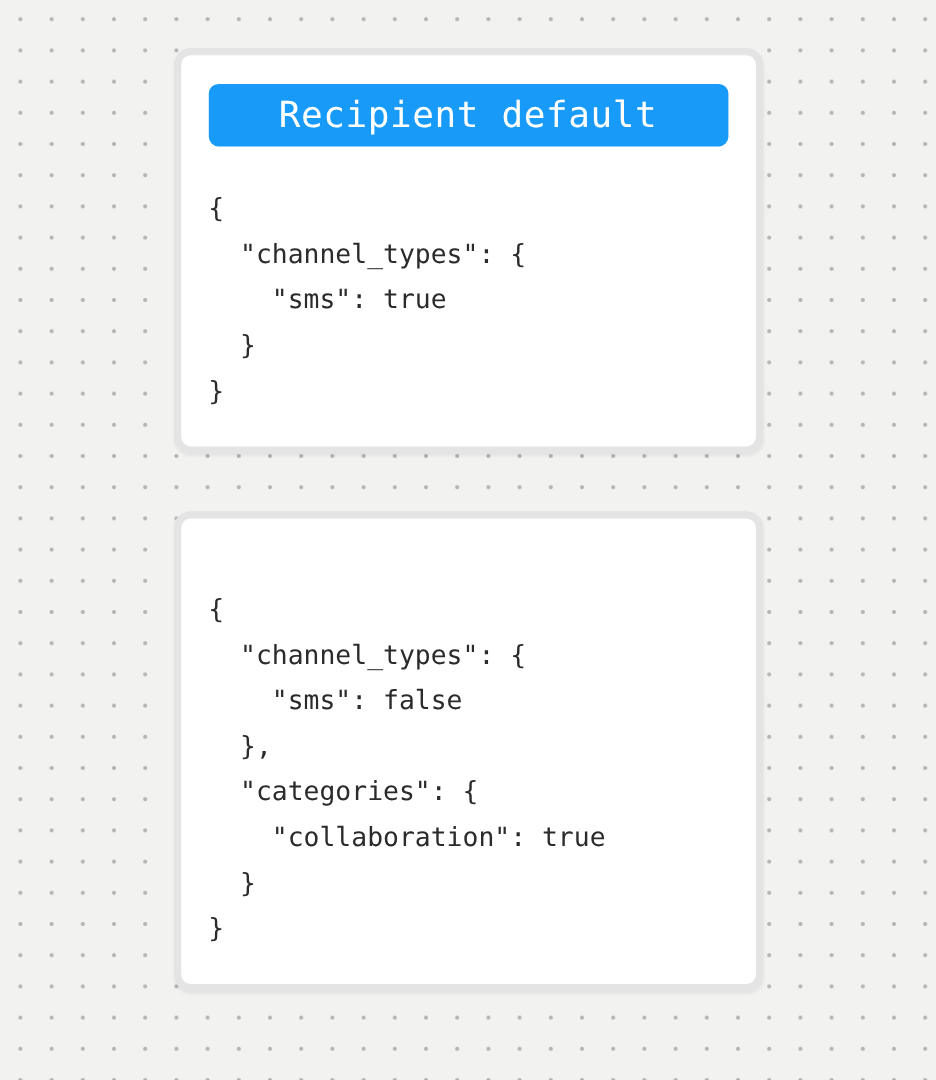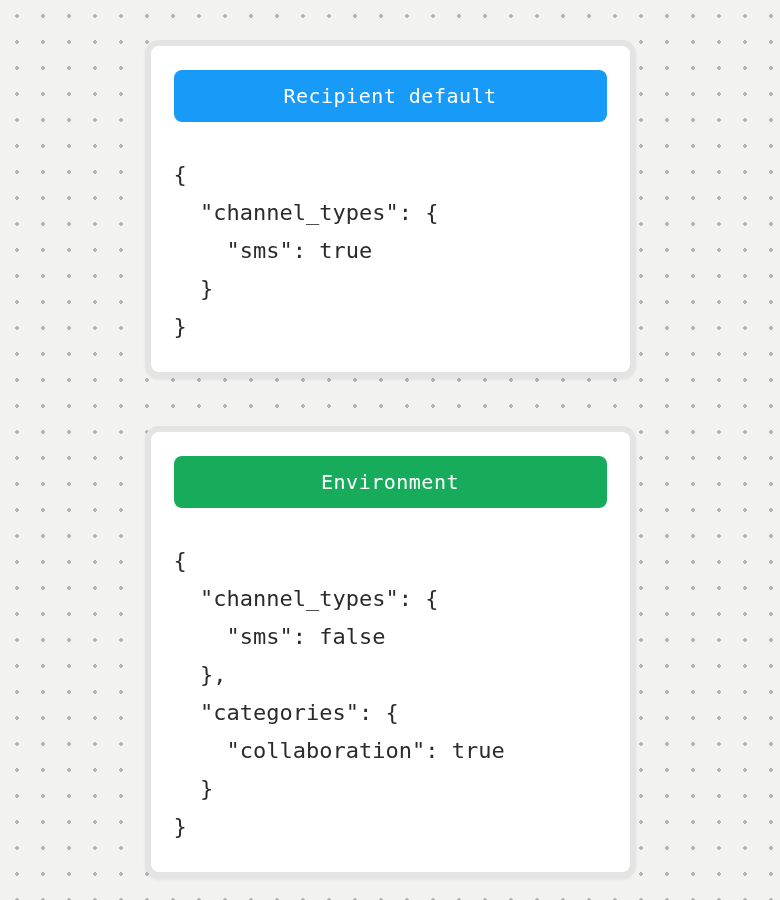--- a/index.html
+++ b/index.html
@@ -39,21 +39,21 @@
     position: relative;
     top: 88px; 
   }
   .card-header {
     height: 52px;
     border-radius: 8px;
     display: flex;
     align-items: center;
     justify-content: center;
     color: #ffffff;
-    font-size: 20px;
+    font-size: 30px;
     letter-spacing: 0.5px;
     user-select: none;
   }
   .code-block {
     margin-top: 34px;
     font-size: 22px;
     line-height: 38px;
     color: #2b2b2b;
   }
   .code-line {
@@ -72,23 +72,20 @@
     <div class="code-block">
       <div class="code-line">{</div>
       <div class="code-line">  "channel_types": {</div>
       <div class="code-line">    "sms": true</div>
       <div class="code-line">  }</div>
       <div class="code-line">}</div>
     </div>
   </div>
 
   <div class="card second">
-    <div class="card-header" style="background-color: rgb(23, 171, 92); color: rgb(255, 255, 255);">
-      <span>Environment</span>
-    </div>
     <div class="code-block">
       <div class="code-line">{</div>
       <div class="code-line">  "channel_types": {</div>
       <div class="code-line">    "sms": false</div>
       <div class="code-line">  },</div>
       <div class="code-line">  "categories": {</div>
       <div class="code-line">    "collaboration": true</div>
       <div class="code-line">  }</div>
       <div class="code-line">}</div>
     </div>

